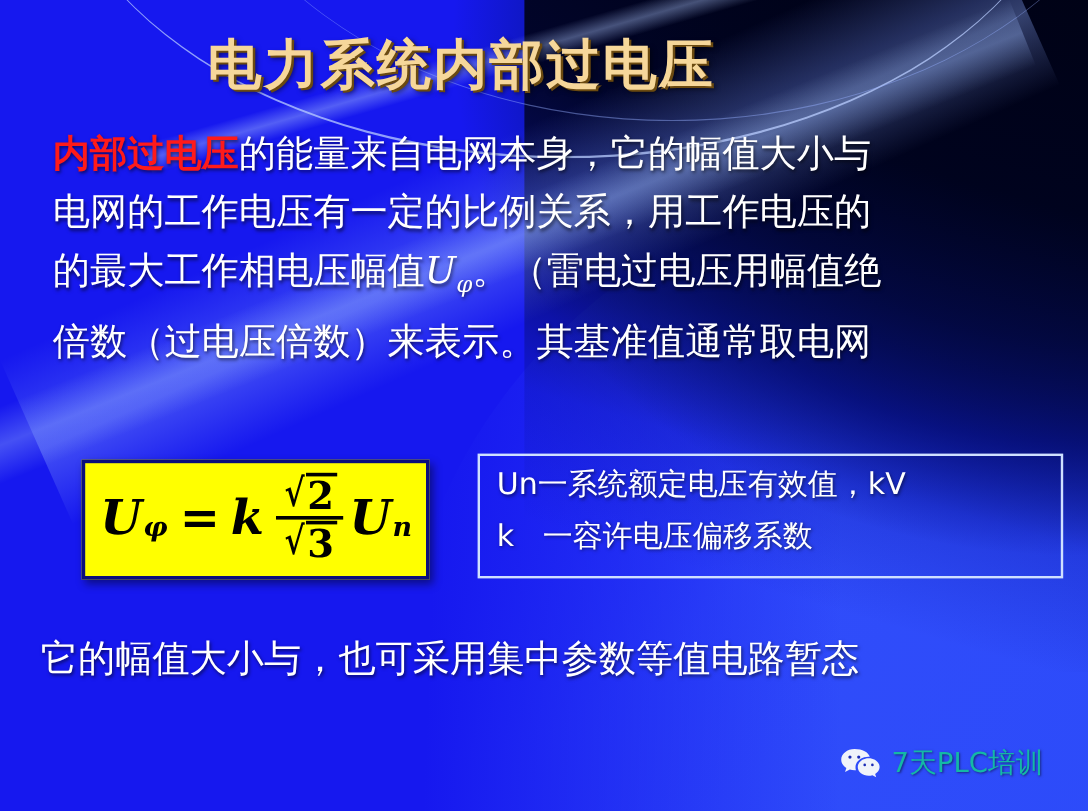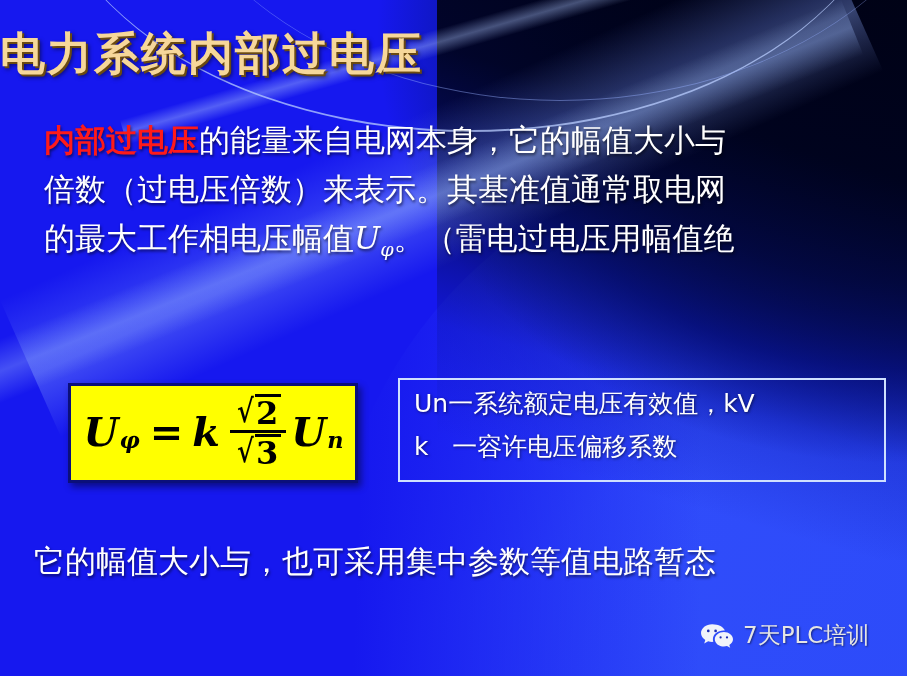--- a/index.html
+++ b/index.html
@@ -142,41 +142,40 @@
   .content {
     position: absolute;
     inset: 0;
   }
 
   .title {
     position: absolute;
     left: 0;
     top: 24px;
     width: 769px;
-    text-align: left;
+    text-align: center;
     font-family: "DejaVu Serif", "Liberation Serif", serif;
     font-weight: bold;
     font-size: 45px;
     letter-spacing: 2px;
     color: #f6d79a;
     text-shadow:
       2px 2px 0 #6b4a10,
       3px 3px 4px rgba(0,0,0,0.55);
     white-space: nowrap;
   }
 
   .para {
     position: absolute;
     font-family: "DejaVu Serif", "Liberation Serif", serif;
     color: #ffffff;
     font-size: 31px;
     line-height: 49px;
     text-shadow: 1px 2px 3px rgba(0,0,0,0.6);
     white-space: nowrap;
-    margin-top: 12px;
   }
   .para-top { left: 44px; top: 104px; }
   .para-bottom { left: 34px; top: 525px; }
 
   .para .hl {
     color: #ff1a1a;
     font-weight: bold;
     text-shadow: 1px 2px 3px rgba(0,0,0,0.55);
   }
   .para .line { display: block; }
@@ -286,21 +285,21 @@
     gap: 9px;
   }
   .wechat-icon {
     position: relative;
     width: 34px;
     height: 26px;
     flex: none;
   }
   .wm-text {
     font-family: "DejaVu Sans", "Liberation Sans", sans-serif;
-    color: #e5e5e5;
+    color: #14b8a6;
     font-size: 23px;
     white-space: nowrap;
     text-shadow: 1px 1px 2px rgba(0,0,0,0.5);
   }
 </style>
 </head>
 <body>
 
 <div id="slide">
 
@@ -314,22 +313,23 @@
   <div class="ray ray-c"></div>
   <div class="arc"></div>
   <div class="arc2"></div>
 
   <div class="content">
 
     <div class="title">电力系统内部过电压</div>
 
     <div class="para para-top">
       <span class="line"><span class="hl">内部过电压</span><span>的能量来自电网本身，它的幅值大小与</span></span>
+      <span class="line">电网的工作电压有一定的比例关系，用工作电压的</span>
+      <span class="line"><span>的最大工作相电压幅值</span><span class="var-u"><span>U</span><sub>φ</sub></span><span>。（雷电过电压用幅值绝</span></span>
       <span class="line">倍数（过电压倍数）来表示。其基准值通常取电网</span>
-      <span class="line"><span>的最大工作相电压幅值</span><span class="var-u"><span>U</span><sub>φ</sub></span><span>。（雷电过电压用幅值绝</span></span>
     </div>
 
     <div class="formula-box">
       <div class="formula">
         <span>U</span>
           <span class="sub">φ</span>
         <span class="eq">=</span>
         <span class="kk">k</span>
         <span class="frac">
           <span class="num">

